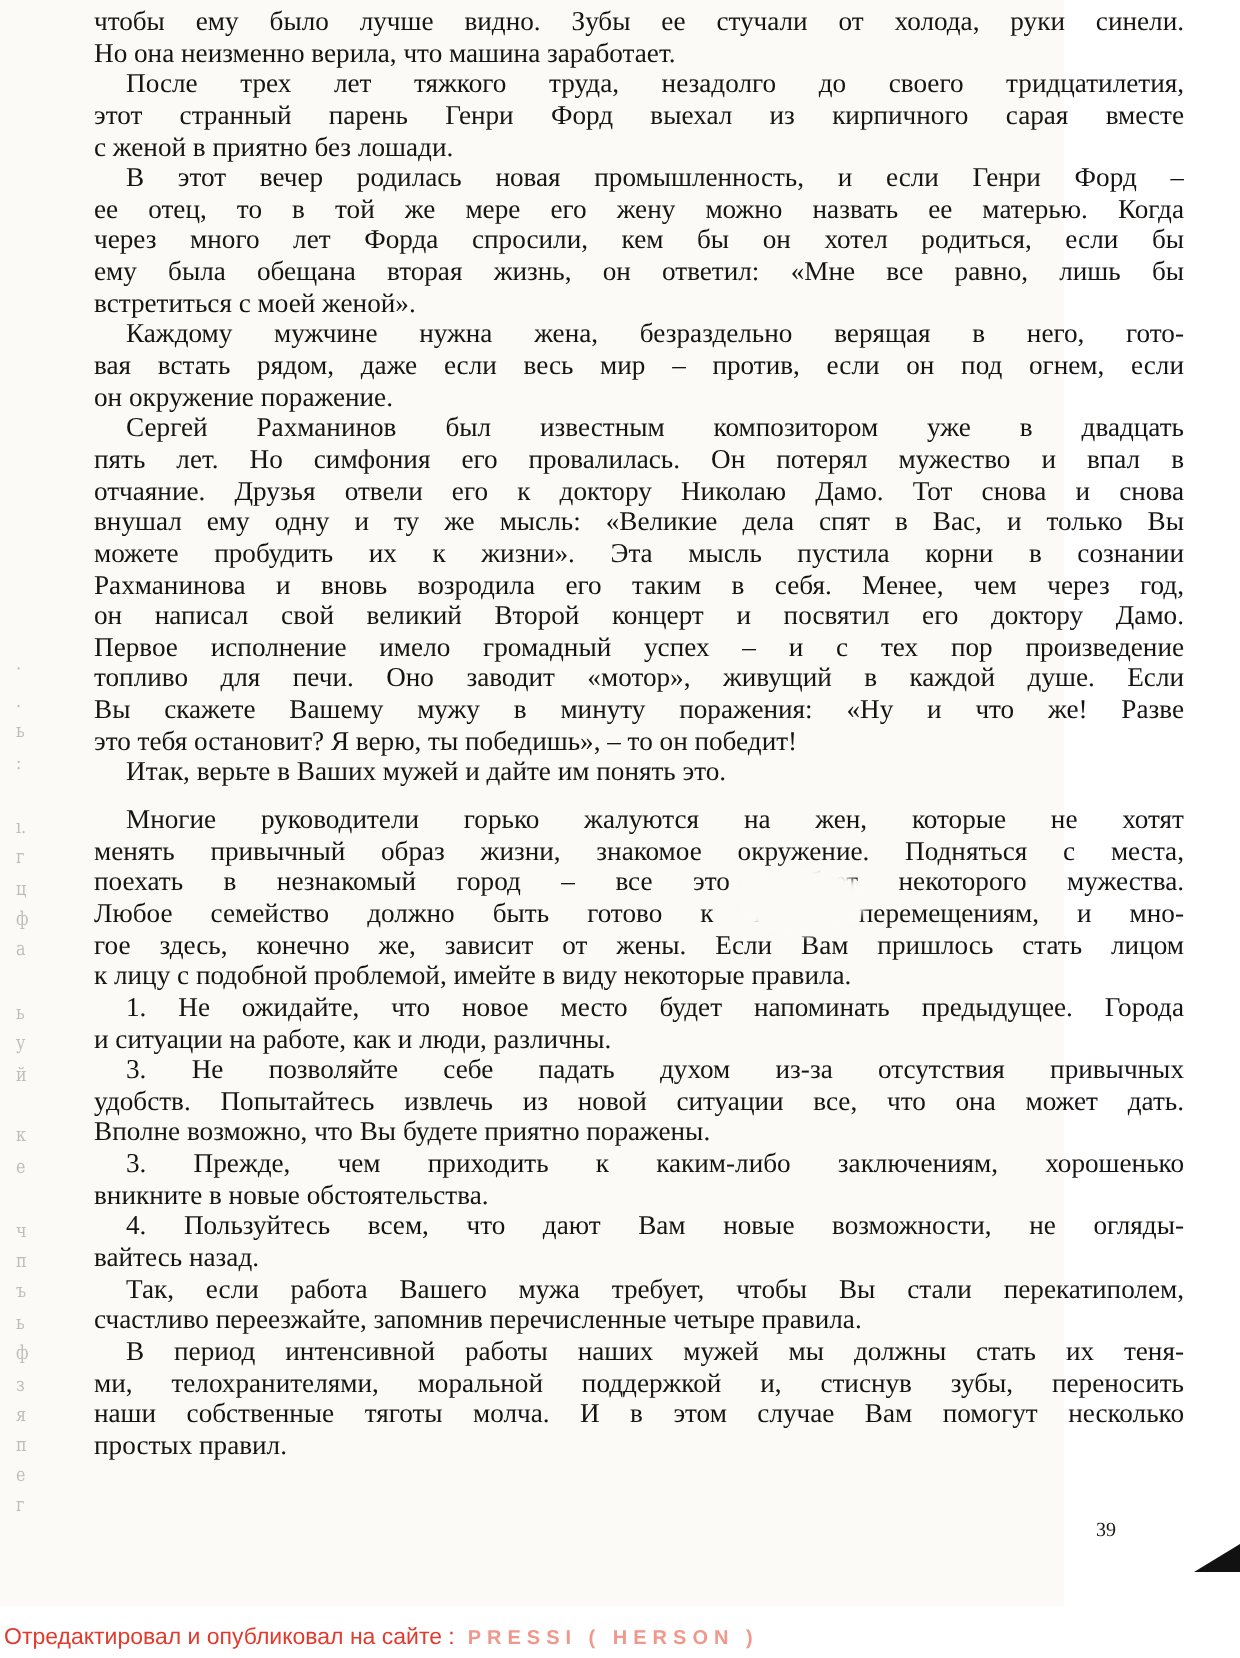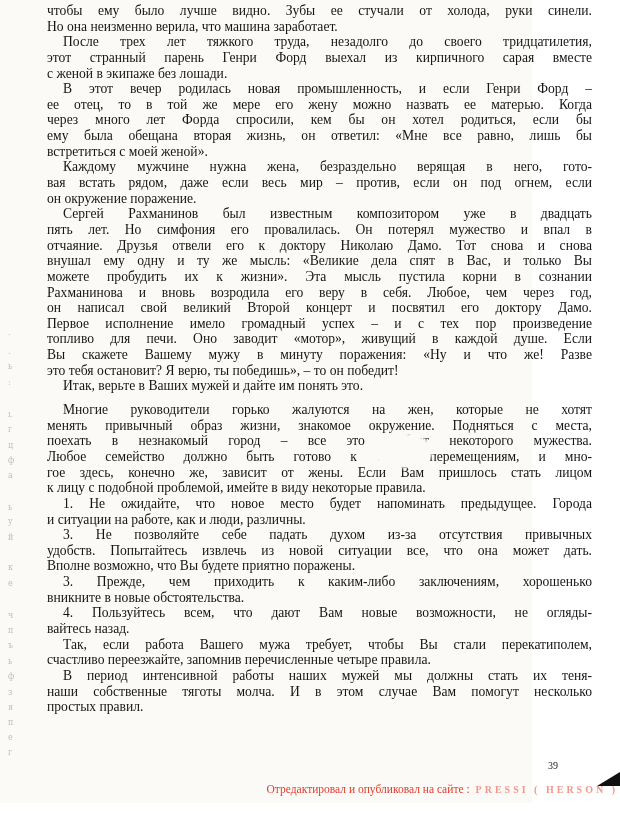--- a/index.html
+++ b/index.html
@@ -66,25 +66,24 @@
   }
   .corner-triangle {
     position: absolute;
     left: 597px; top: 772px;
     width: 23px; height: 14px;
     background: #111;
     clip-path: polygon(100% 0, 0 100%, 100% 100%);
   }
   .footer {
     position: absolute;
-    left: 2px; top: 779px;
+    left: 2px; top: 809px;
     width: 616px; height: 20px;
-    font-family: Liberation Serif, serif;
+    font-family: Liberation Sans, sans-serif;
     white-space: nowrap;
-    text-align: right;
   }
   .footer-label {
     font-size: 11.5px;
     color: #e23b2e;
   }
   .footer-site {
     font-size: 10px;
     color: #f0988c;
     letter-spacing: 3px;
     font-weight: bold;
@@ -96,41 +95,41 @@
 
 <div class="page">
   <div class="text-column">
       <div class="para">
         <div class="line">чтобы ему было лучше видно. Зубы ее стучали от холода, руки синели.</div>
         <div class="line last">Но она неизменно верила, что машина заработает.</div>
       </div>
       <div class="para">
         <div class="line first-indent">После трех лет тяжкого труда, незадолго до своего тридцатилетия,</div>
         <div class="line">этот странный парень Генри Форд выехал из кирпичного сарая вместе</div>
-        <div class="line last">с женой в экипаже без лошади.</div>
+        <div class="line last">с женой в приятно без лошади.</div>
       </div>
       <div class="para">
         <div class="line first-indent">В этот вечер родилась новая промышленность, и если Генри Форд –</div>
         <div class="line">ее отец, то в той же мере его жену можно назвать ее матерью. Когда</div>
         <div class="line">через много лет Форда спросили, кем бы он хотел родиться, если бы</div>
         <div class="line">ему была обещана вторая жизнь, он ответил: «Мне все равно, лишь бы</div>
         <div class="line last">встретиться с моей женой».</div>
       </div>
       <div class="para">
         <div class="line first-indent">Каждому мужчине нужна жена, безраздельно верящая в него, гото-</div>
         <div class="line">вая встать рядом, даже если весь мир – против, если он под огнем, если</div>
         <div class="line last">он окружение поражение.</div>
       </div>
       <div class="para">
         <div class="line first-indent">Сергей Рахманинов был известным композитором уже в двадцать</div>
         <div class="line">пять лет. Но симфония его провалилась. Он потерял мужество и впал в</div>
         <div class="line">отчаяние. Друзья отвели его к доктору Николаю Дамо. Тот снова и снова</div>
         <div class="line">внушал ему одну и ту же мысль: «Великие дела спят в Вас, и только Вы</div>
         <div class="line">можете пробудить их к жизни». Эта мысль пустила корни в сознании</div>
-        <div class="line">Рахманинова и вновь возродила его веру в себя. Любое, чем через год,</div>
+        <div class="line">Рахманинова и вновь возродила его таким в себя. Менее, чем через год,</div>
         <div class="line">он написал свой великий Второй концерт и посвятил его доктору Дамо.</div>
         <div class="line">Первое исполнение имело громадный успех – и с тех пор произведение</div>
         <div class="line">топливо для печи. Оно заводит «мотор», живущий в каждой душе. Если</div>
         <div class="line">Вы скажете Вашему мужу в минуту поражения: «Ну и что же! Разве</div>
         <div class="line last">это тебя остановит? Я верю, ты победишь», – то он победит!</div>
       </div>
       <div class="para">
         <div class="line first-indent last">Итак, верьте в Ваших мужей и дайте им понять это.</div>
       </div>
       <div class="para gap">
@@ -157,20 +156,21 @@
       <div class="para">
         <div class="line first-indent">4. Пользуйтесь всем, что дают Вам новые возможности, не огляды-</div>
         <div class="line last">вайтесь назад.</div>
       </div>
       <div class="para">
         <div class="line first-indent">Так, если работа Вашего мужа требует, чтобы Вы стали перекатиполем,</div>
         <div class="line last">счастливо переезжайте, запомнив перечисленные четыре правила.</div>
       </div>
       <div class="para">
         <div class="line first-indent">В период интенсивной работы наших мужей мы должны стать их теня-</div>
+        <div class="line">ми, телохранителями, моральной поддержкой и, стиснув зубы, переносить</div>
         <div class="line">наши собственные тяготы молча. И в этом случае Вам помогут несколько</div>
         <div class="line last">простых правил.</div>
       </div>
     </div>
   <div class="margin-artifacts">
       <span class="bleed-mark" style="top: 330px;">·</span>
       <span class="bleed-mark" style="top: 346px;">.</span>
       <span class="bleed-mark" style="top: 361px;">ь</span>
       <span class="bleed-mark" style="top: 377px;">:</span>
       <span class="bleed-mark" style="top: 409px;">ı.</span>

